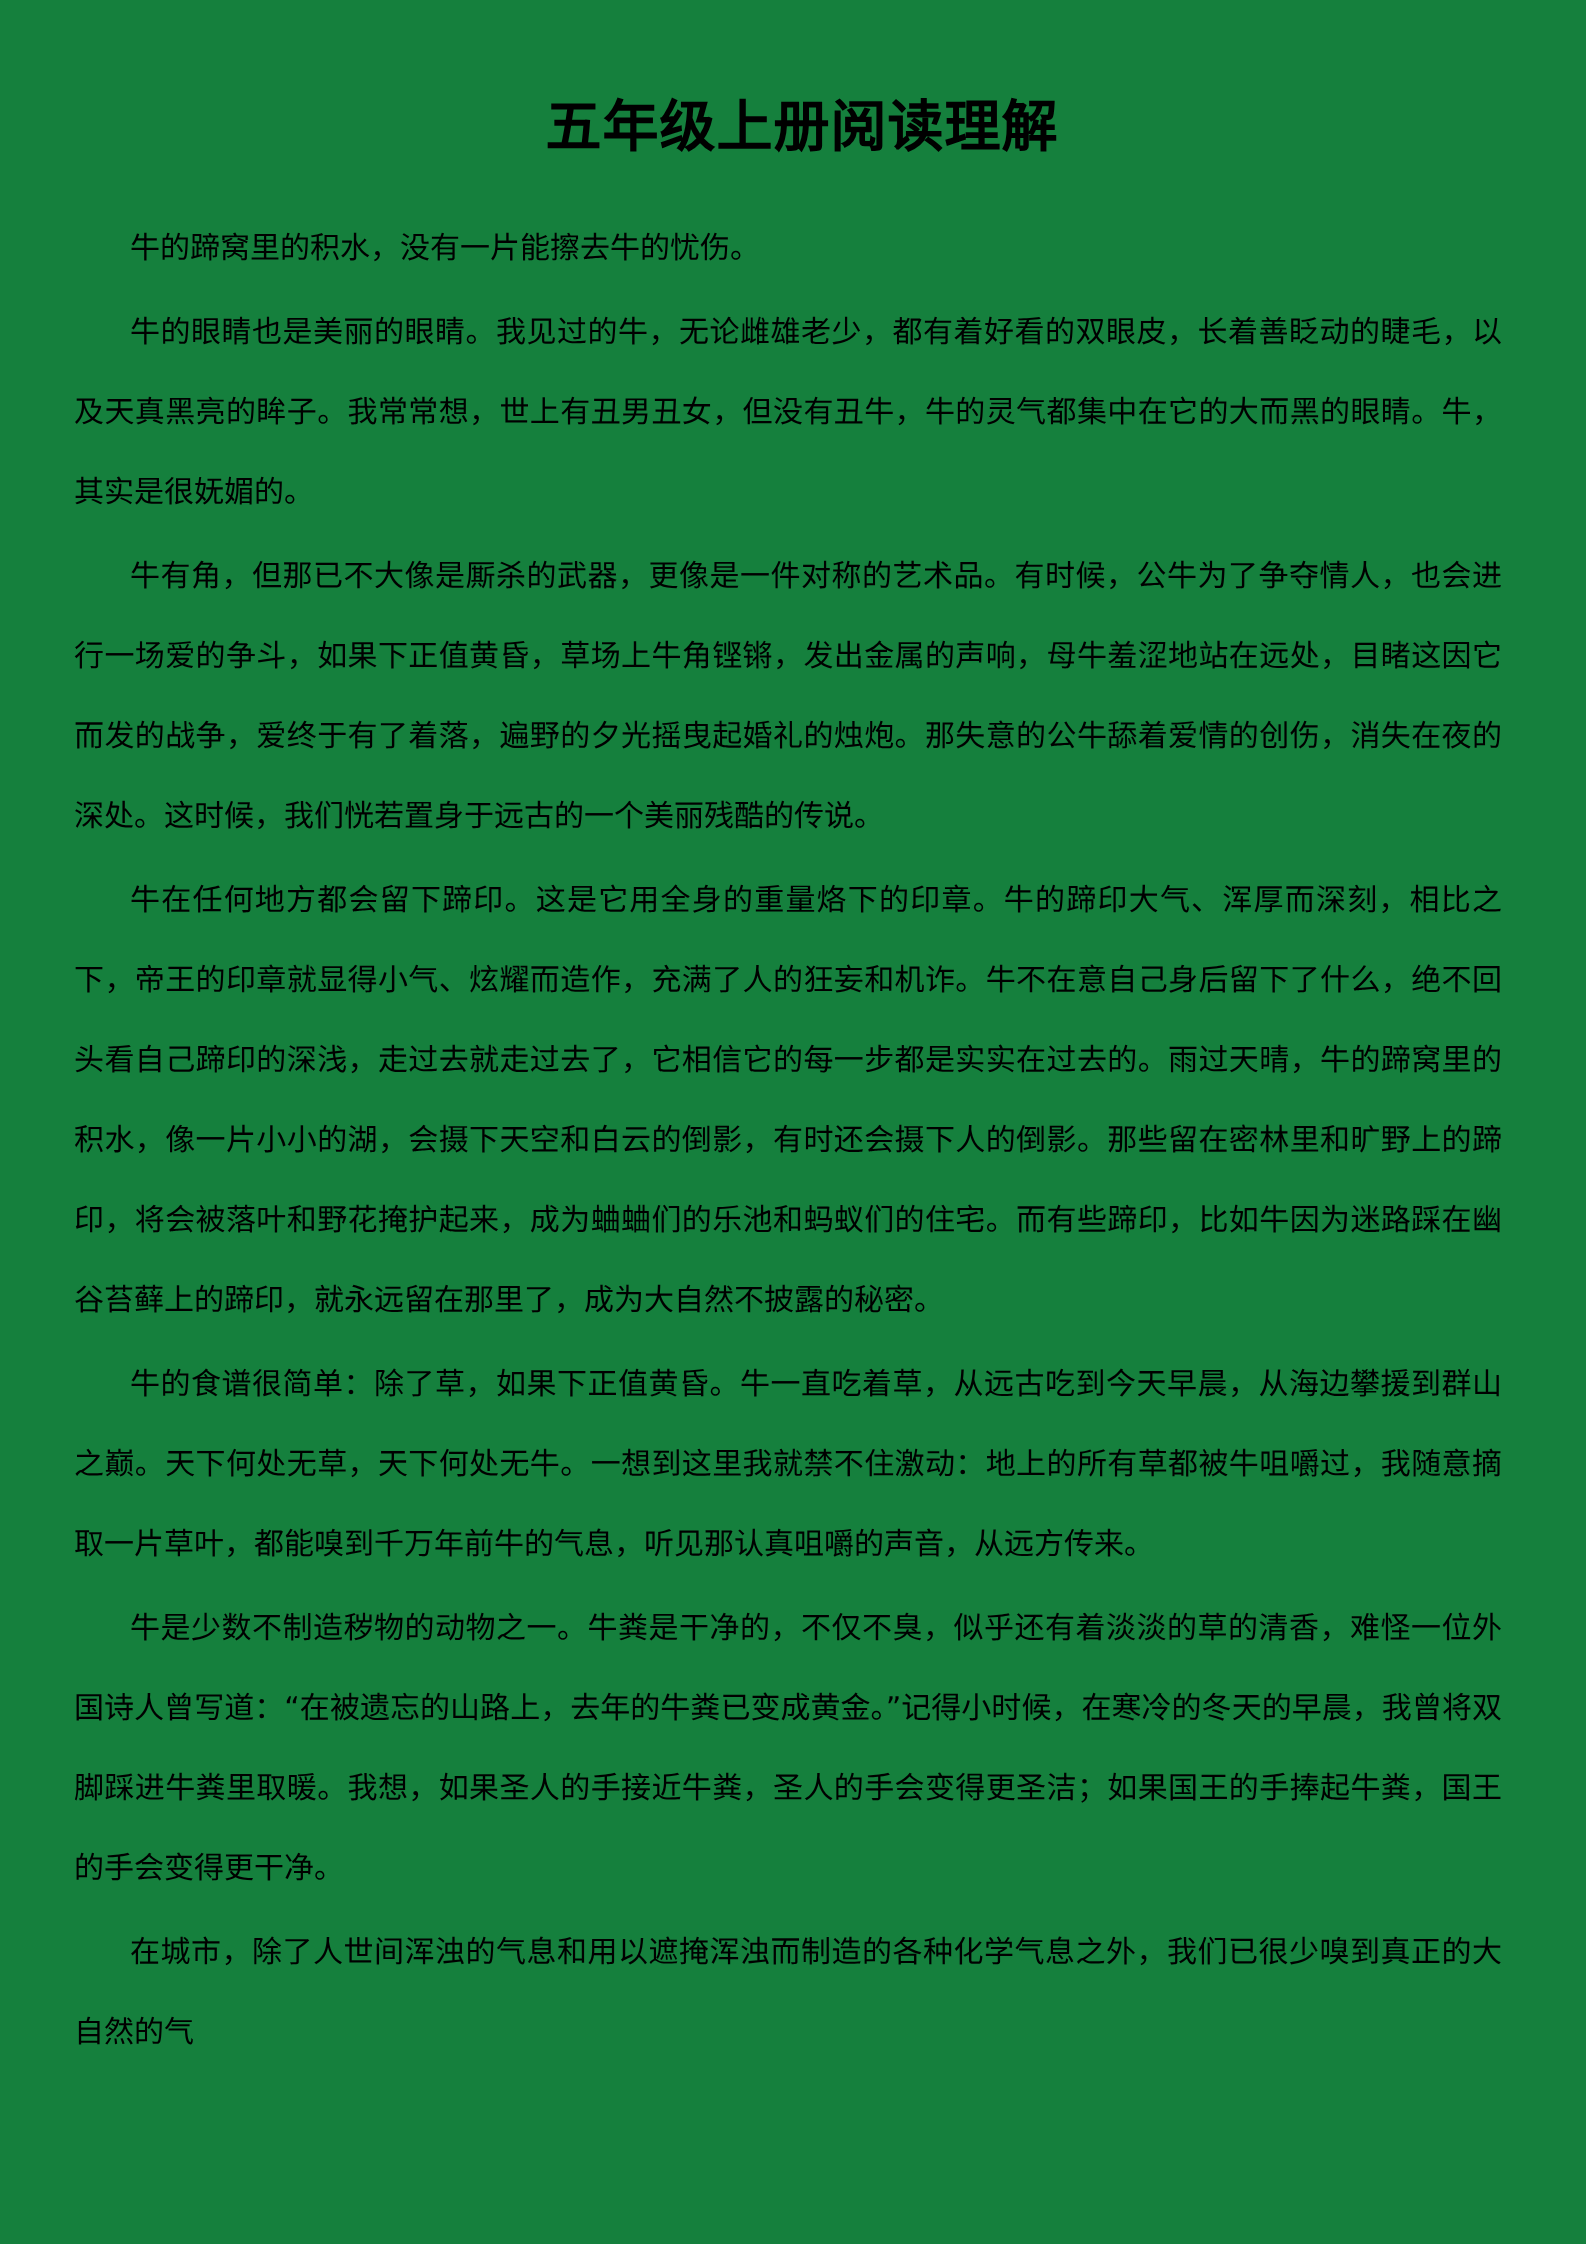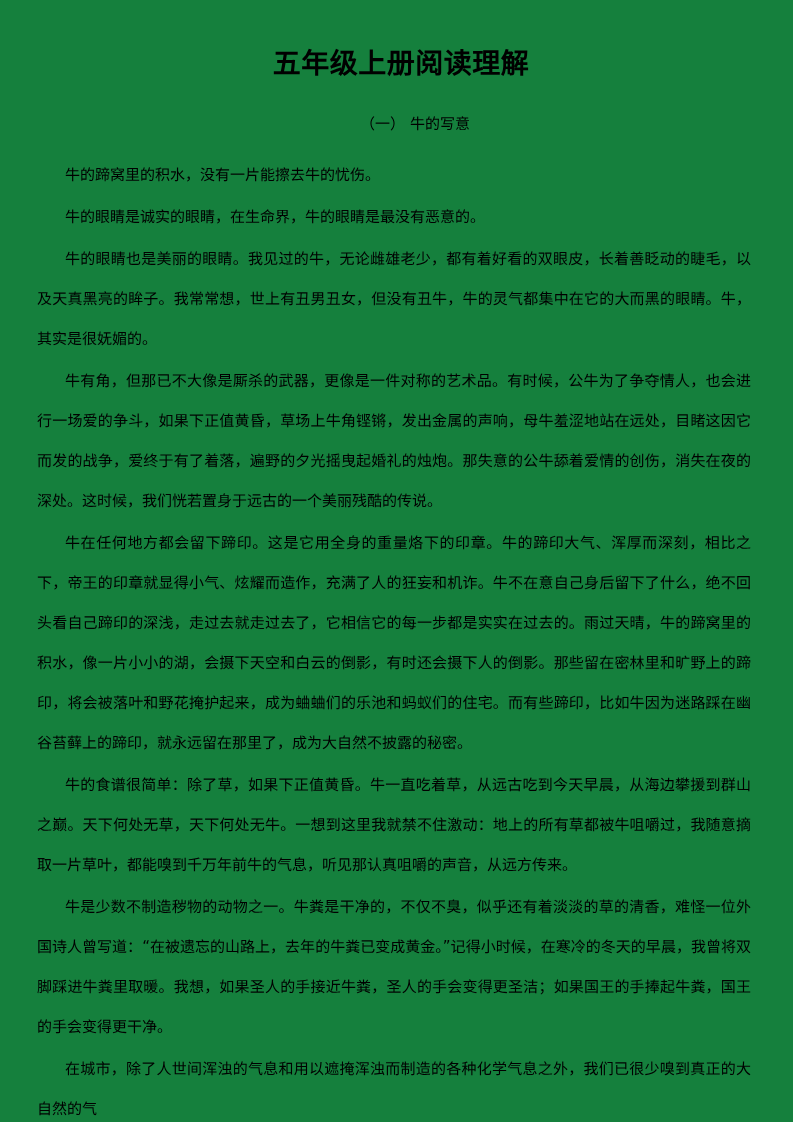--- a/index.html
+++ b/index.html
@@ -57,26 +57,24 @@
   }
 </style>
 </head>
 <body>
 
 <div class="page">
   <div class="content">
 
     <h1 class="doc-title">五年级上册阅读理解</h1>
 
-    <div class="section-heading">（一） 牛的写意</div>
 
 
     <div class="body-text">
       <p>牛的蹄窝里的积水，没有一片能擦去牛的忧伤。</p>
-      <p>牛的眼睛是诚实的眼睛，在生命界，牛的眼睛是最没有恶意的。</p>
       <p>牛的眼睛也是美丽的眼睛。我见过的牛，无论雌雄老少，都有着好看的双眼皮，长着善眨动的睫毛，以及天真黑亮的眸子。我常常想，世上有丑男丑女，但没有丑牛，牛的灵气都集中在它的大而黑的眼睛。牛，其实是很妩媚的。</p>
       <p>牛有角，但那已不大像是厮杀的武器，更像是一件对称的艺术品。有时候，公牛为了争夺情人，也会进行一场爱的争斗，如果下正值黄昏，草场上牛角铿锵，发出金属的声响，母牛羞涩地站在远处，目睹这因它而发的战争，爱终于有了着落，遍野的夕光摇曳起婚礼的烛炮。那失意的公牛舔着爱情的创伤，消失在夜的深处。这时候，我们恍若置身于远古的一个美丽残酷的传说。</p>
       <p>牛在任何地方都会留下蹄印。这是它用全身的重量烙下的印章。牛的蹄印大气、浑厚而深刻，相比之下，帝王的印章就显得小气、炫耀而造作，充满了人的狂妄和机诈。牛不在意自己身后留下了什么，绝不回头看自己蹄印的深浅，走过去就走过去了，它相信它的每一步都是实实在过去的。雨过天晴，牛的蹄窝里的积水，像一片小小的湖，会摄下天空和白云的倒影，有时还会摄下人的倒影。那些留在密林里和旷野上的蹄印，将会被落叶和野花掩护起来，成为蛐蛐们的乐池和蚂蚁们的住宅。而有些蹄印，比如牛因为迷路踩在幽谷苔藓上的蹄印，就永远留在那里了，成为大自然不披露的秘密。</p>
       <p>牛的食谱很简单：除了草，如果下正值黄昏。牛一直吃着草，从远古吃到今天早晨，从海边攀援到群山之巅。天下何处无草，天下何处无牛。一想到这里我就禁不住激动：地上的所有草都被牛咀嚼过，我随意摘取一片草叶，都能嗅到千万年前牛的气息，听见那认真咀嚼的声音，从远方传来。</p>
       <p>牛是少数不制造秽物的动物之一。牛粪是干净的，不仅不臭，似乎还有着淡淡的草的清香，难怪一位外国诗人曾写道：“在被遗忘的山路上，去年的牛粪已变成黄金。”记得小时候，在寒冷的冬天的早晨，我曾将双脚踩进牛粪里取暖。我想，如果圣人的手接近牛粪，圣人的手会变得更圣洁；如果国王的手捧起牛粪，国王的手会变得更干净。</p>
       <p>在城市，除了人世间浑浊的气息和用以遮掩浑浊而制造的各种化学气息之外，我们已很少嗅到真正的大自然的气</p>
     </div>
 
   </div>
 </div>

